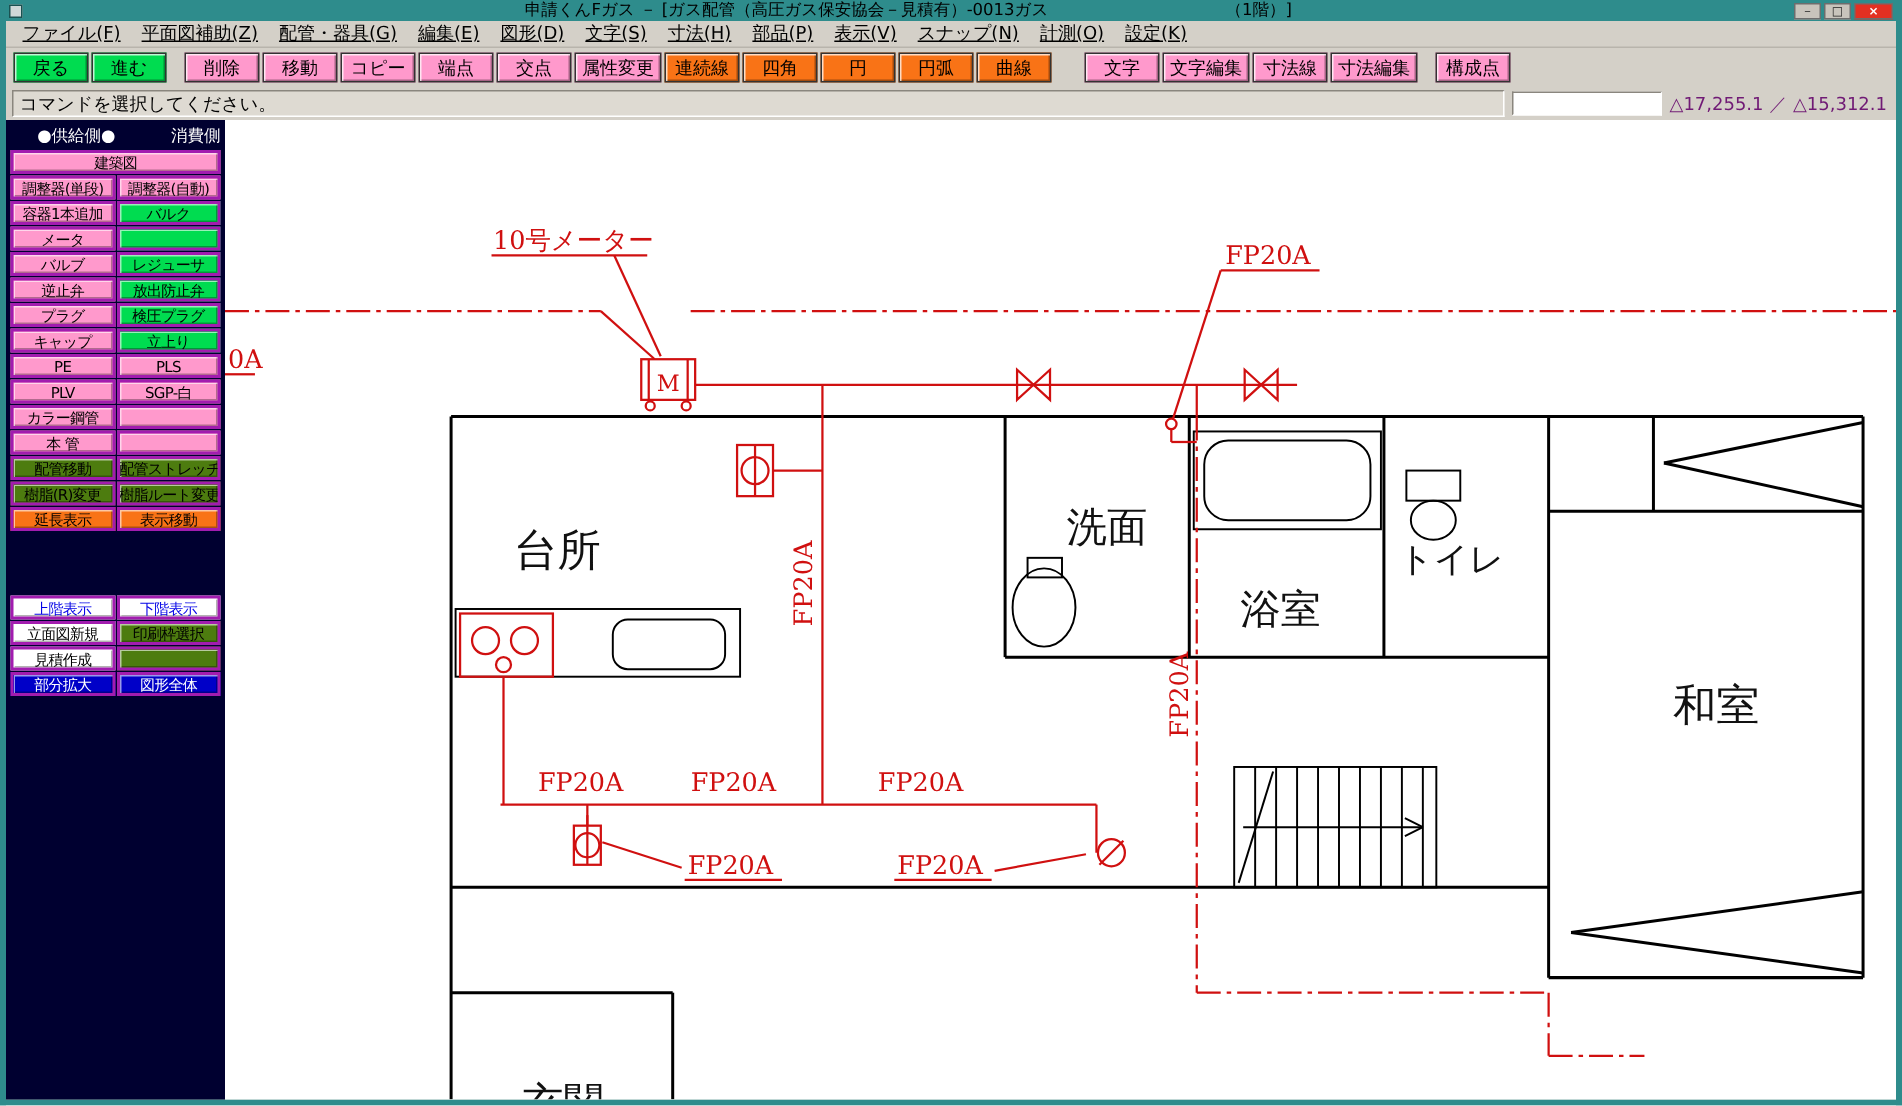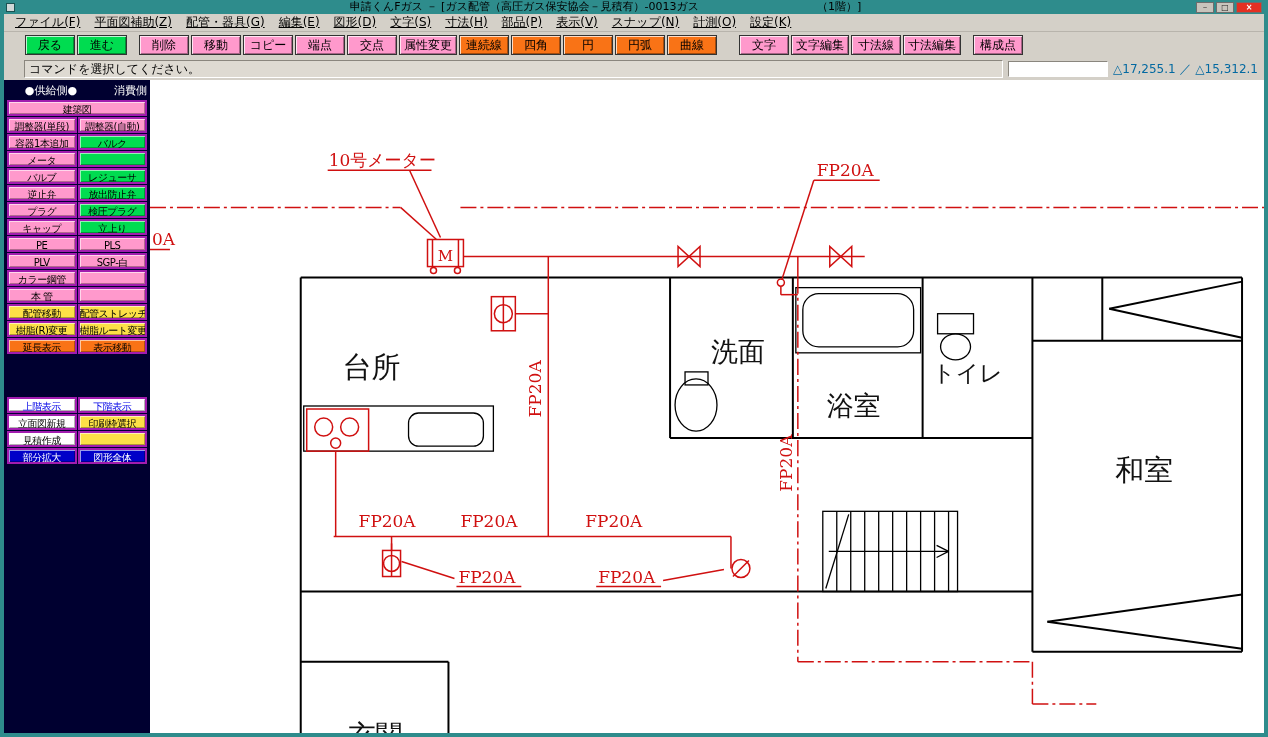--- a/index.html
+++ b/index.html
@@ -14,39 +14,39 @@
   .title-text { font-size:11px; color:#000; line-height:14px; white-space:nowrap; }
   .win-controls { display:flex; gap:2px; margin-right:2px; }
   .win-btn { width:18px; height:11px; font-size:8px; line-height:10px; text-align:center; background:#c8c4bc; border:1px solid #6d6d6d; color:#222; }
   .win-btn.close { width:26px; background:#E33022; color:#fff; font-weight:bold; }
 
   
   .menubar { height:18px; background:#d4d0c8; display:flex; align-items:center; padding-left:4px; border-bottom:1px solid #b8b4ac; flex:0 0 18px; }
   .menu-item { font-size:12px; color:#000; padding:0 7px; line-height:17px; white-space:nowrap;text-decoration:underline; }
 
   
-  .toolbar { height:26px; background:#d4d0c8; display:flex; align-items:center; padding-left:21px; flex:0 0 26px; }
+  .toolbar { height:26px; background:#d4d0c8; display:flex; align-items:center; padding-left:5px; flex:0 0 26px; }
   .tb-btn { height:20px; min-width:50px; padding:0 4px; margin-right:2px; font-size:12px; line-height:18px; text-align:center; color:#000; border:1px solid #333;
             box-shadow: inset 1px 1px 0 rgba(255,255,255,.75), inset -1px -1px 0 rgba(0,0,0,.35); white-space:nowrap; }
   .gap-s { width:10px; }
   .gap-m { width:20px; }
 
   .c-green { background:#00DC50; }
   .c-pink  { background:#FF99CC; }
   .c-cyan  { background:#f97316; }
-  .c-yellow{ background:#fde047; }
+  .c-yellow{ background:#4d7c0f; }
   .c-white { background:#FFFFFF; }
   .c-blue  { background:#0000C8; color:#fff !important; }
   .t-blue  { color:#0000E6 !important;margin-top:42px; }
 
   
   .commandbar { height:22px; background:#d4d0c8; display:flex; align-items:center; padding:0 4px; flex:0 0 22px; }
-  .cmd-msg { flex:1; height:18px; background:#dedad2; border:1px solid; border-color:#8a867e #ffffff #ffffff #8a867e; font-size:12px; line-height:16px; padding-left:4px; color:#000;margin-left:16px; }
+  .cmd-msg { flex:1; height:18px; background:#dedad2; border:1px solid; border-color:#8a867e #ffffff #ffffff #8a867e; font-size:12px; line-height:16px; padding-left:4px; color:#000; }
   .cmd-input { width:100px; height:16px; background:#fff; border:1px solid; border-color:#8a867e #ffffff #ffffff #8a867e; margin:0 5px; }
-  .cmd-coords { font-size:12px; color:#0369a1; white-space:nowrap; padding-right:2px; }
+  .cmd-coords { font-size:12px; color:#701a75; white-space:nowrap; padding-right:2px; }
 
   
   .bodyrow { flex:1; display:flex; min-height:0; }
   .sidebar { width:146px; background:#000030; padding:3px 3px 0 3px; flex:0 0 146px; }
   .sb-header { display:flex; height:15px; margin-bottom:2px; }
   .sb-header span { flex:1; color:#fff; font-size:11px; line-height:15px; text-align:right; white-space:nowrap; }
   .sb-row { display:flex; gap:1px; margin-bottom:1px; }
   .sb-btn { flex:1; height:16px; font-size:10px; line-height:15px; text-align:center; color:#000; border:2px solid #a21caf;
             box-shadow: inset 1px 1px 0 rgba(255,255,255,.6), inset -1px -1px 0 rgba(0,0,0,.3); overflow:hidden; white-space:nowrap; letter-spacing:-0.5px; }
   .canvas { flex:1; background:#ffffff; position:relative; overflow:hidden; }

